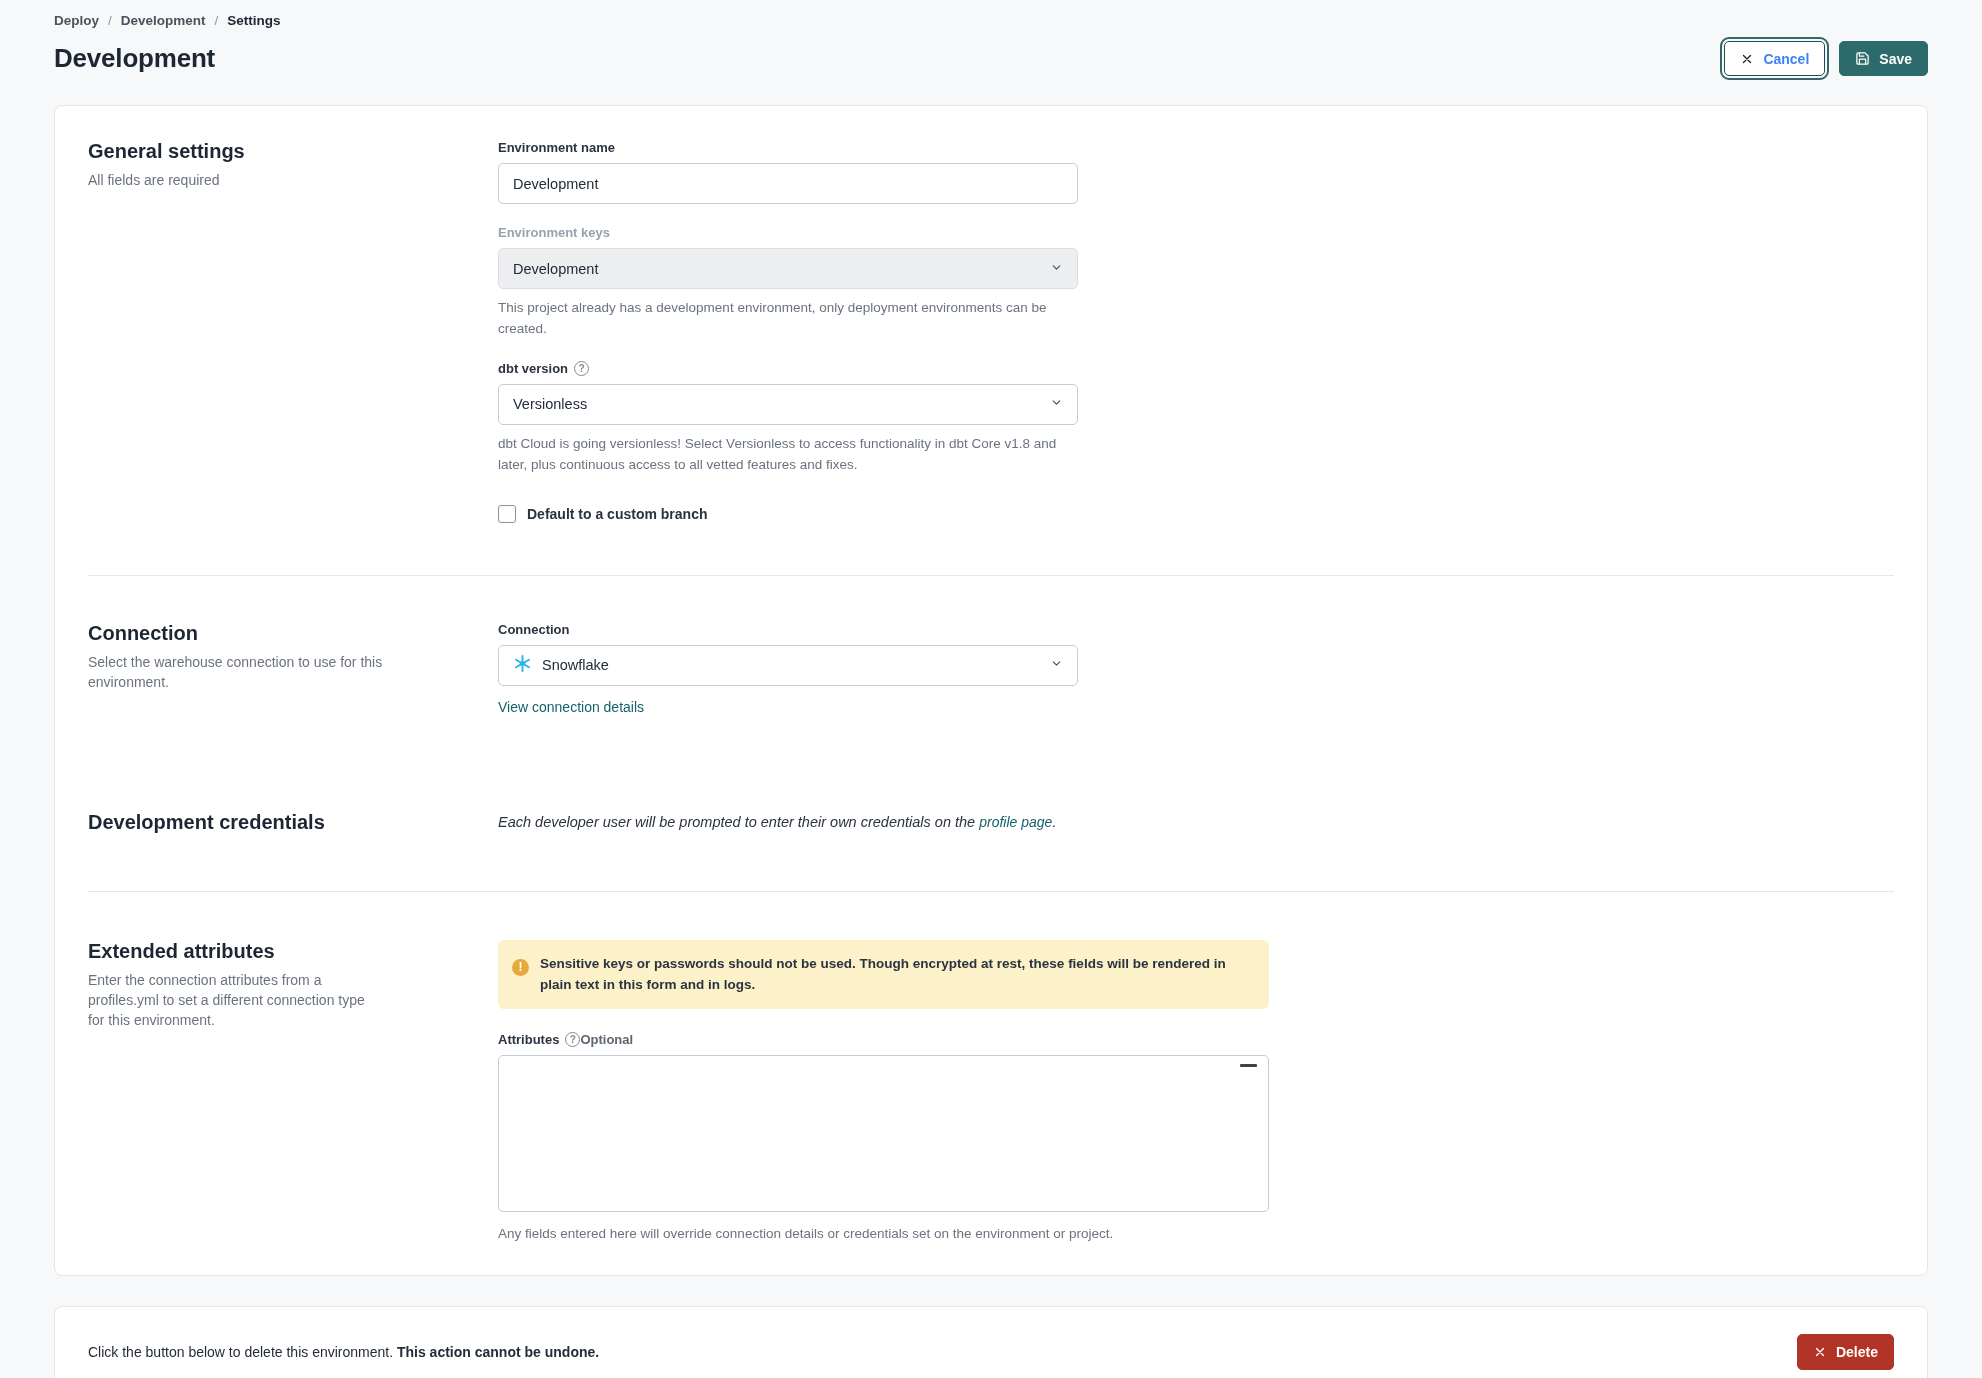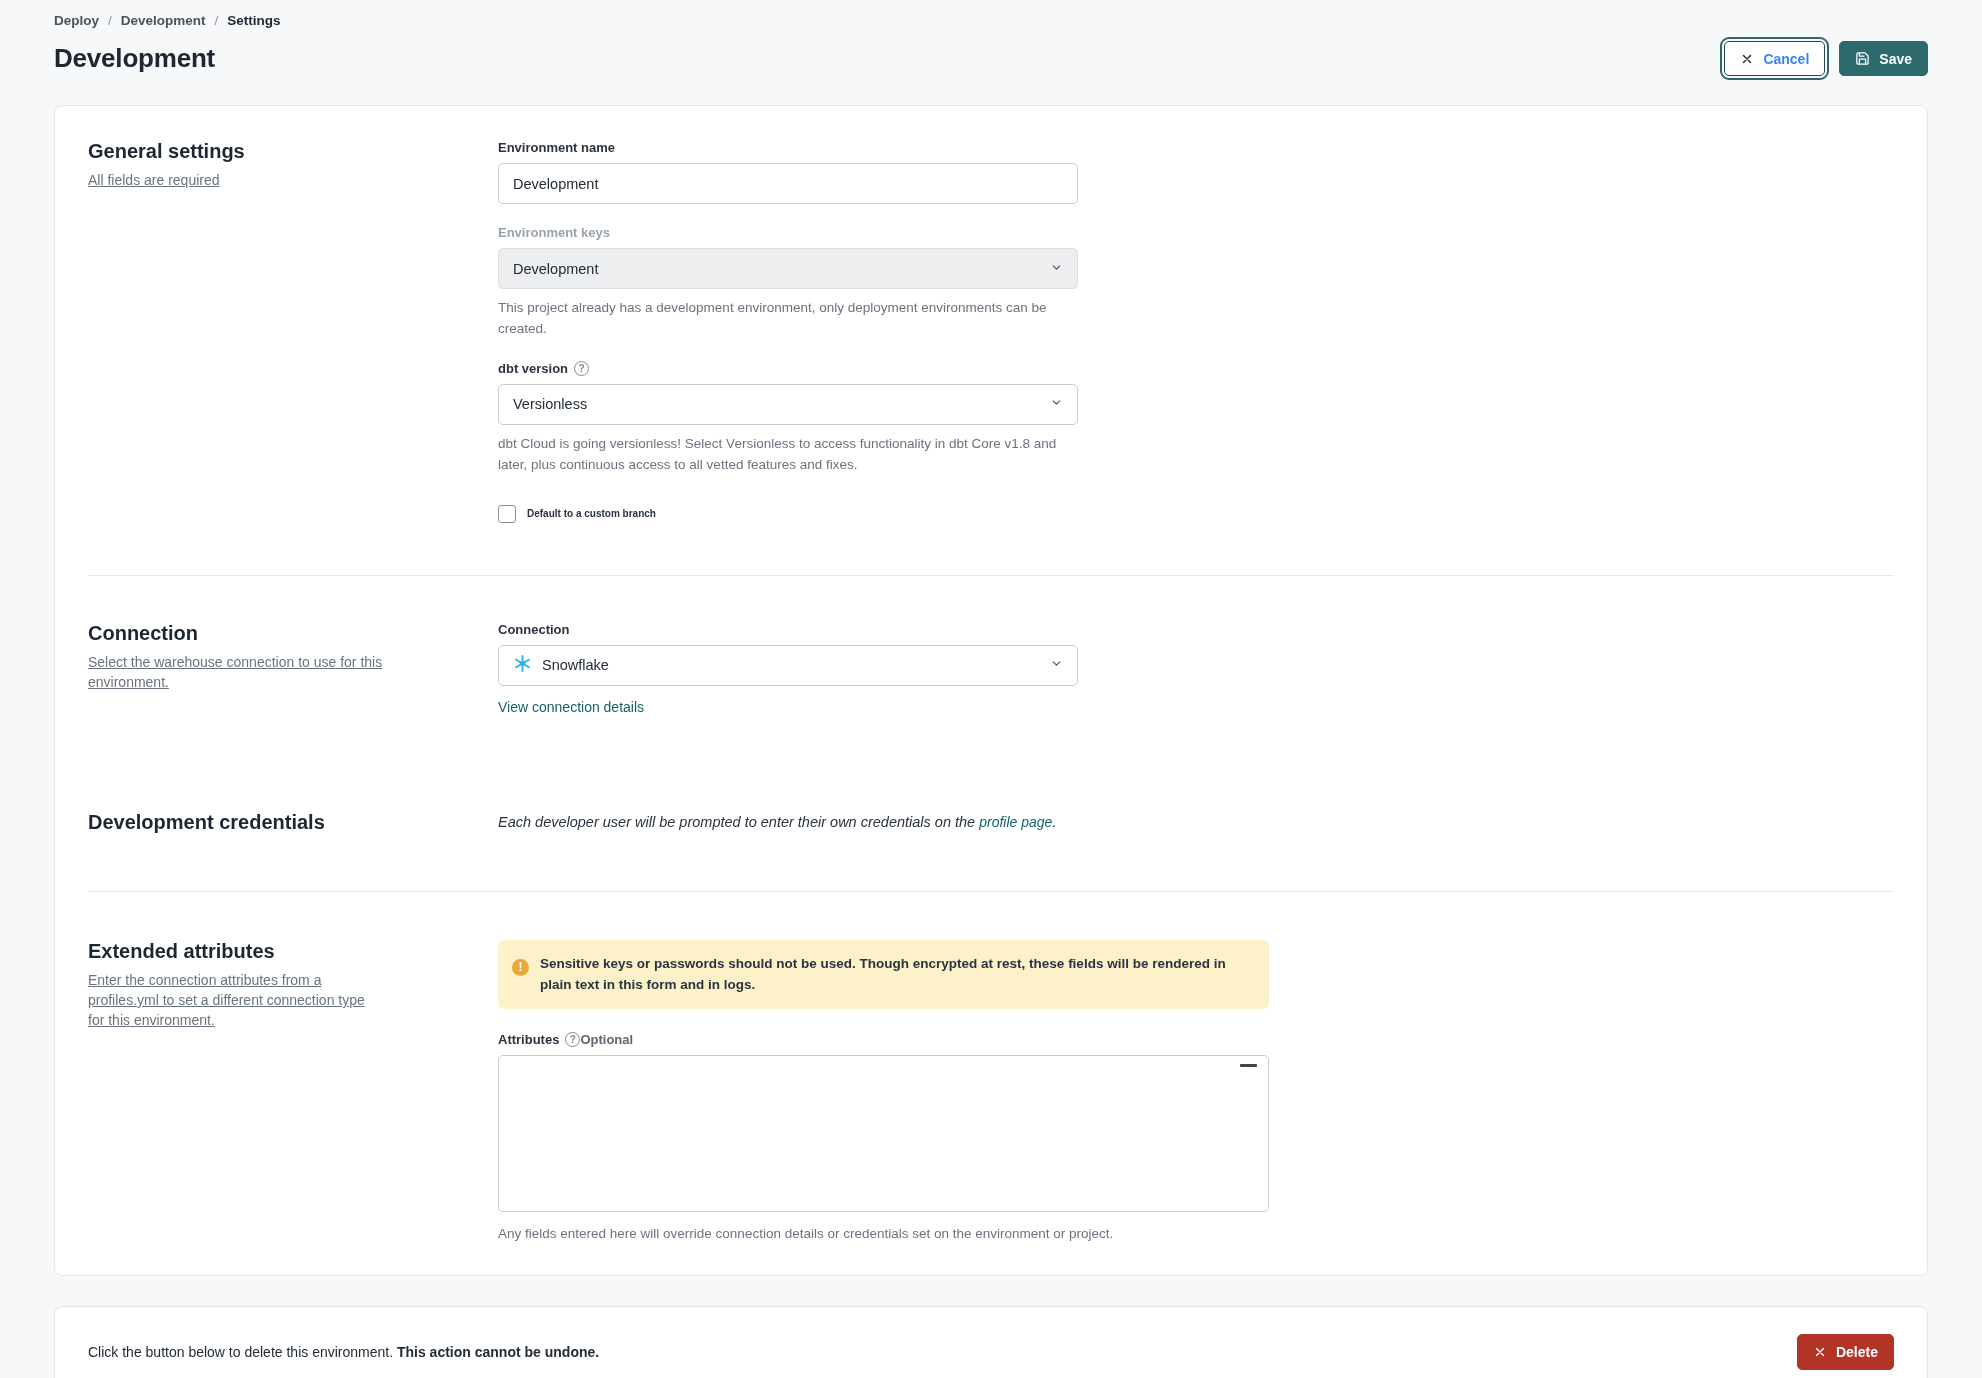--- a/index.html
+++ b/index.html
@@ -34,21 +34,21 @@
   
   .card { background:#fff; border:1px solid #e4e7ea; border-radius:8px; }
   .card-main { margin-top:29px; padding:34px 33px 30px; }
   .card-danger { margin-top:30px; height:92px; display:flex; align-items:center;
                  justify-content:space-between; padding:0 33px 0 33px; }
 
   .section { display:flex; }
   .section-left { width:410px; flex-shrink:0; padding-right:40px; }
   .section-right { flex:1; min-width:0; }
   h2.section-title { font-size:20px; font-weight:700; color:#1d2633; margin-bottom:7px; }
-  .section-sub { font-size:14px; color:#6a737f; line-height:1.45;text-decoration:underline; }
+  .section-sub { font-size:14px; color:#6a737f; line-height:1.45; }
 
   .divider { border:0; border-top:1px solid #e6e8eb; margin:0; }
 
   
   .field { width:580px; }
   .field-label { display:flex; align-items:center; gap:6px; font-size:13px; font-weight:700; color:#2a3340; margin-bottom:8px; }
   .field-label.disabled { color:#9aa2ac; }
   .text-input { width:100%; height:41px; border:1px solid #c6ccd3; border-radius:5px; padding:0 14px;
                 font-size:14.5px; color:#232c38; background:#fff; font-family:"Liberation Sans", sans-serif; }
   .select { width:100%; height:41px; border:1px solid #c6ccd3; border-radius:5px; padding:0 14px;
@@ -57,21 +57,21 @@
   .select .select-value { flex:1; }
   .help-text { font-size:13.5px; color:#6a737f; line-height:1.55; margin-top:9px; width:580px; }
   .spacer-20 { height:21px; }
 
   .help-circle { width:15px; height:15px; border:1.2px solid #828a94; border-radius:50%;
                  display:inline-flex; align-items:center; justify-content:center;
                  font-size:10px; font-weight:700; color:#828a94; flex-shrink:0; }
 
   .checkbox-row { display:flex; align-items:center; gap:11px; margin-top:29px; cursor:pointer; }
   .checkbox-box { width:18px; height:18px; border:1.5px solid #8a929c; border-radius:3px; background:#fff; }
-  .checkbox-label { font-size:10px; font-weight:700; color:#2a3340; }
+  .checkbox-label { font-size:14px; font-weight:700; color:#2a3340; }
 
   .link { color:#16626b; font-size:14px; cursor:pointer; text-decoration:none; }
   .conn-link { display:inline-block; margin-top:13px; }
 
   .credentials-note { font-size:14.5px; font-style:italic; color:#2a3340; padding-top:3px; }
   .credentials-note .link { font-style:italic; }
   .warning-box { width:771px; background:#fcf1c9; border-radius:6px; padding:13px 16px 13px 14px;
                  display:flex; gap:11px; align-items:flex-start; }
   .warning-icon { width:17px; height:17px; background:#e8a93c; color:#fff; border-radius:50%;
                   font-size:12px; font-weight:700; display:flex; align-items:center; justify-content:center;

